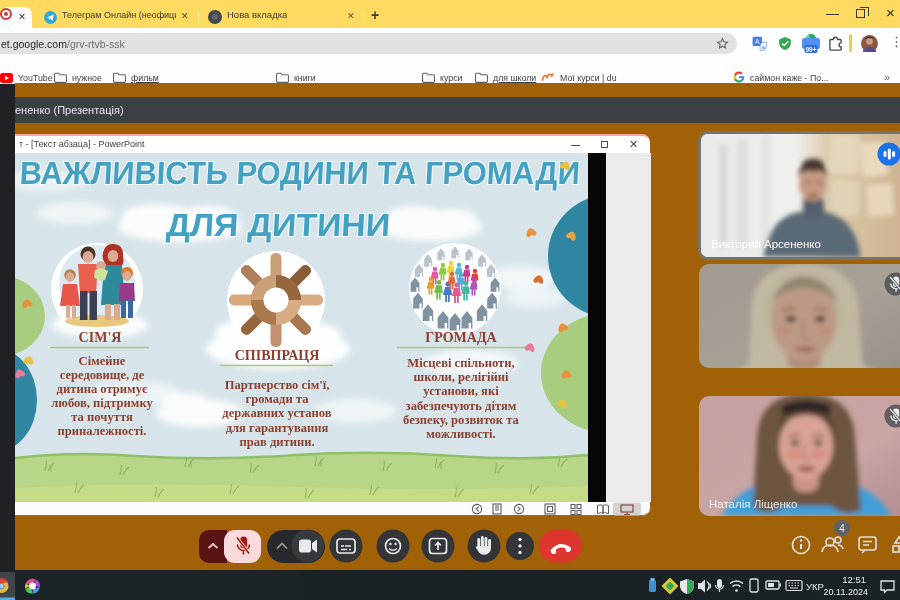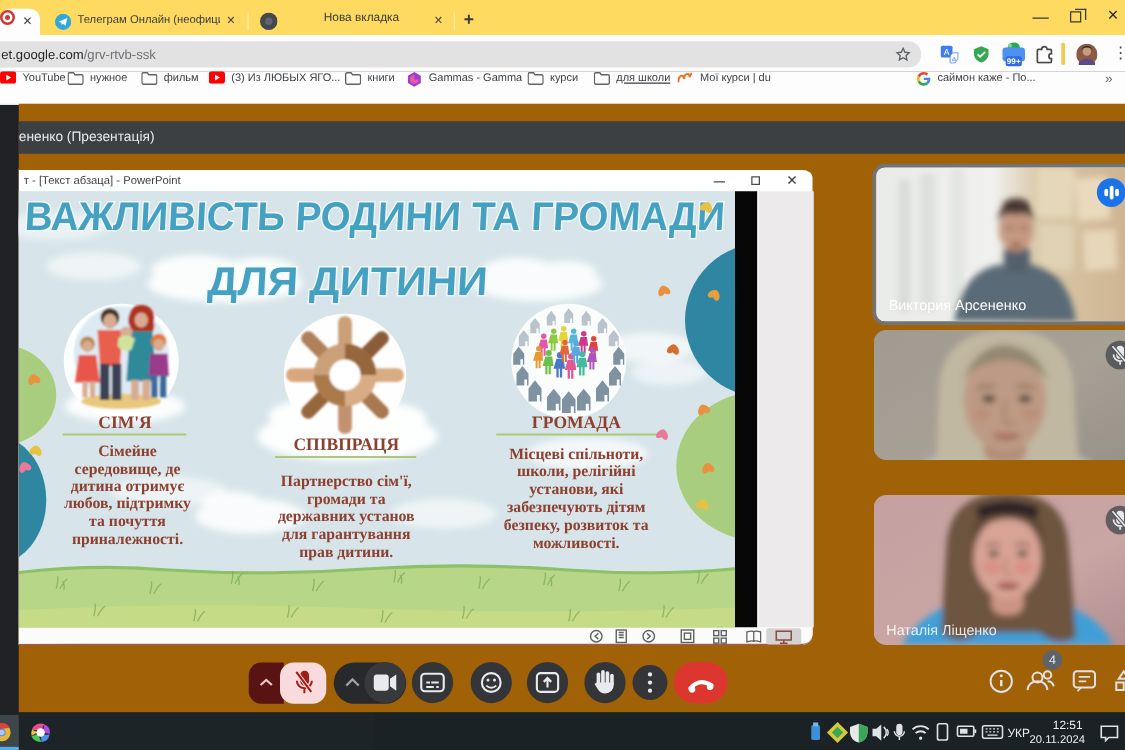--- a/index.html
+++ b/index.html
@@ -4,29 +4,29 @@
 <style>
   html,body{margin:0;padding:0;width:900px;height:600px;overflow:hidden;
     font-family:"Liberation Sans",sans-serif;background:#202125;}
   .abs{position:absolute;}
   #stage{position:relative;width:900px;height:600px;}
   
   #tabbar{left:0;top:0;width:900px;height:28px;background:#fedb60;}
   #toolbar{left:0;top:28px;width:900px;height:29px;background:#fdfdfd;}
   #bookbar{left:0;top:57px;width:900px;height:26px;background:#fdfdfd;border-bottom:1px solid #e8e8e8;}
   .tabtxt{font-size:9.5px;color:#3c3c3c;white-space:nowrap;}
-  .bm{position:absolute;top:0;height:26px;display:flex;align-items:flex-start;font-size:8.8px;color:#3a3f44;white-space:nowrap;}
+  .bm{position:absolute;top:0;height:26px;display:flex;align-items:flex-end;font-size:8.8px;color:#3a3f44;white-space:nowrap;}
   .bm svg{margin-right:5px;}
   
   #meet{left:15px;top:83px;width:900px;height:487px;background:#a16207;}
   #meetlabel{left:0;top:14px;width:900px;height:26px;background:#3c4043;color:#e9eaee;
      font-size:11px;font-weight:500;line-height:26px;}
   
   #pptwin{left:0;top:51px;width:635px;height:382px;background:#fff;border-radius:0 8px 8px 0;
-     border-top:2px solid #a16207;box-sizing:border-box;}
+     border-top:2px solid #fca5a5;box-sizing:border-box;}
   #ppttitle{left:4px;top:3px;font-size:9px;color:#3f3f3f;}
   #slide{left:0;top:17px;width:573px;height:349px;background:#d9e7ec;overflow:hidden;}
   #blackstrip{left:573px;top:17px;width:18px;height:349px;background:#060606;}
   #graystrip{left:591px;top:17px;width:44px;height:349px;background:#eceaea;border-left:1px solid #f6f5f5;}
   #pptstatus{left:0;top:366px;width:635px;height:14px;background:#fcfbfb;border-radius:0 0 8px 0;
      border-bottom:1px solid #a15b5b;box-sizing:border-box;}
   
   .tile{position:absolute;border-radius:10px;overflow:hidden;}
   #tile1{left:683px;top:48px;width:215px;height:129px;border:3px solid #737373;box-sizing:border-box;background:#e9ebe8;}
   #tile2{left:684px;top:181px;width:214px;height:104px;}
@@ -50,21 +50,21 @@
     <path d="M2.8 6.4 L9.8 3.4 L8.5 9.6 L6.3 7.9 L5.2 9 L5.1 7.1 Z" fill="#fff"></path>
   </svg>
   <div class="abs tabtxt" style="left:62px;top:9.5px;width:114px;overflow:hidden;font-size:9px;">Телеграм Онлайн (неофициа</div>
   <div class="abs" style="left:181px;top:11px;color:#4a4a4a;font-size:9px;">✕</div>
   <div class="abs" style="left:198px;top:10px;width:1px;height:14px;background:#fdeea6;"></div>
 
   <svg class="abs" style="left:208px;top:10px;" width="14" height="14" viewBox="0 0 14 14">
     <circle cx="7" cy="7" r="7" fill="#45484d"></circle>
     <circle cx="7" cy="7" r="3" fill="#62666c"></circle>
   </svg>
-  <div class="abs tabtxt" style="left:227px;top:9px;margin-left:32px;">Нова вкладка</div>
+  <div class="abs tabtxt" style="left:227px;top:9px;">Нова вкладка</div>
   <div class="abs" style="left:347px;top:11px;color:#4a4a4a;font-size:9px;">✕</div>
   <div class="abs" style="left:363px;top:10px;width:1px;height:14px;background:#fdeea6;"></div>
   <div class="abs" style="left:371px;top:7px;color:#3a3a3a;font-size:14px;font-weight:bold;">+</div>
 
   <div class="abs" style="left:826px;top:4px;width:13px;height:10px;border-bottom:1.8px solid #3a3a3a;"></div>
   <div class="abs" style="left:856px;top:9px;width:9px;height:9px;border:1.5px solid #3a3a3a;box-sizing:border-box;background:#fedb60;"></div>
   <div class="abs" style="left:859.5px;top:6.5px;width:9px;height:9px;border:1.5px solid #3a3a3a;box-sizing:border-box;border-left:none;border-bottom:none;"></div>
   <div class="abs" style="left:886px;top:4px;color:#2a2a2a;font-size:15px;">×</div>
 
   <div class="abs" id="toolbar"></div>
@@ -105,34 +105,26 @@
 
   <div class="abs" id="bookbar"></div>
   <div class="abs" id="bmrow" style="left:0;top:57px;width:900px;height:26px;">
     <div class="bm" style="left:0px;"><svg width="13" height="10" viewBox="0 0 13 10">
           <rect width="13" height="10" rx="2.5" fill="#f00"></rect>
           <path d="M5 2.7v4.6L9 5z" fill="#fff"></path>
         </svg>YouTube</div>
     <div class="bm" style="left:54px;"><svg width="13" height="11" viewBox="0 0 24 20">
           <path fill="none" stroke="#5f6368" stroke-width="2" d="M1 4a2 2 0 0 1 2-2h6l2 3h10a2 2 0 0 1 2 2v10a2 2 0 0 1-2 2H3a2 2 0 0 1-2-2z"></path>
         </svg>нужное</div>
-    <div class="bm" style="left:113px;"><svg width="13" height="11" viewBox="0 0 24 20">
+    <div class="bm" style="left:113px;text-decoration:underline;"><svg width="13" height="11" viewBox="0 0 24 20">
           <path fill="none" stroke="#5f6368" stroke-width="2" d="M1 4a2 2 0 0 1 2-2h6l2 3h10a2 2 0 0 1 2 2v10a2 2 0 0 1-2 2H3a2 2 0 0 1-2-2z"></path>
         </svg>фильм</div>
-    <div class="bm" style="left:167px;"><svg width="13" height="10" viewBox="0 0 13 10">
-          <rect width="13" height="10" rx="2.5" fill="#f00"></rect>
-          <path d="M5 2.7v4.6L9 5z" fill="#fff"></path>
-        </svg>(3) Из ЛЮБЫХ ЯГО...</div>
     <div class="bm" style="left:276px;"><svg width="13" height="11" viewBox="0 0 24 20">
           <path fill="none" stroke="#5f6368" stroke-width="2" d="M1 4a2 2 0 0 1 2-2h6l2 3h10a2 2 0 0 1 2 2v10a2 2 0 0 1-2 2H3a2 2 0 0 1-2-2z"></path>
         </svg>книги</div>
-    <div class="bm" style="left:325px;"><svg width="13" height="13" viewBox="0 0 24 24">
-          <path d="M12 1l9.5 5.5v11L12 23l-9.5-5.5v-11z" fill="#a13bd6"></path>
-          <path d="M12 5.5a6.5 6.5 0 1 0 6.5 6.5h-6.5z" fill="#e85aa0"></path>
-        </svg>Gammas - Gamma</div>
     <div class="bm" style="left:422px;"><svg width="13" height="11" viewBox="0 0 24 20">
           <path fill="none" stroke="#5f6368" stroke-width="2" d="M1 4a2 2 0 0 1 2-2h6l2 3h10a2 2 0 0 1 2 2v10a2 2 0 0 1-2 2H3a2 2 0 0 1-2-2z"></path>
         </svg>курси</div>
     <div class="bm" style="left:475px;text-decoration:underline;"><svg width="13" height="11" viewBox="0 0 24 20">
           <path fill="none" stroke="#5f6368" stroke-width="2" d="M1 4a2 2 0 0 1 2-2h6l2 3h10a2 2 0 0 1 2 2v10a2 2 0 0 1-2 2H3a2 2 0 0 1-2-2z"></path>
         </svg>для школи</div>
     <div class="bm" style="left:542px;"><svg width="13" height="11" viewBox="0 0 20 16">
           <path d="M1 13c0-5 2-8 4-8s3 2 3 4c0-4 2-6 4-6s3 2 3 4c0-3 1.6-4.5 3-4.5" fill="none" stroke="#e8762c" stroke-width="2.6"></path>
         </svg>Мої курси | du</div>
     <div class="bm" style="left:733px;"><svg width="12" height="12" viewBox="0 0 48 48">

